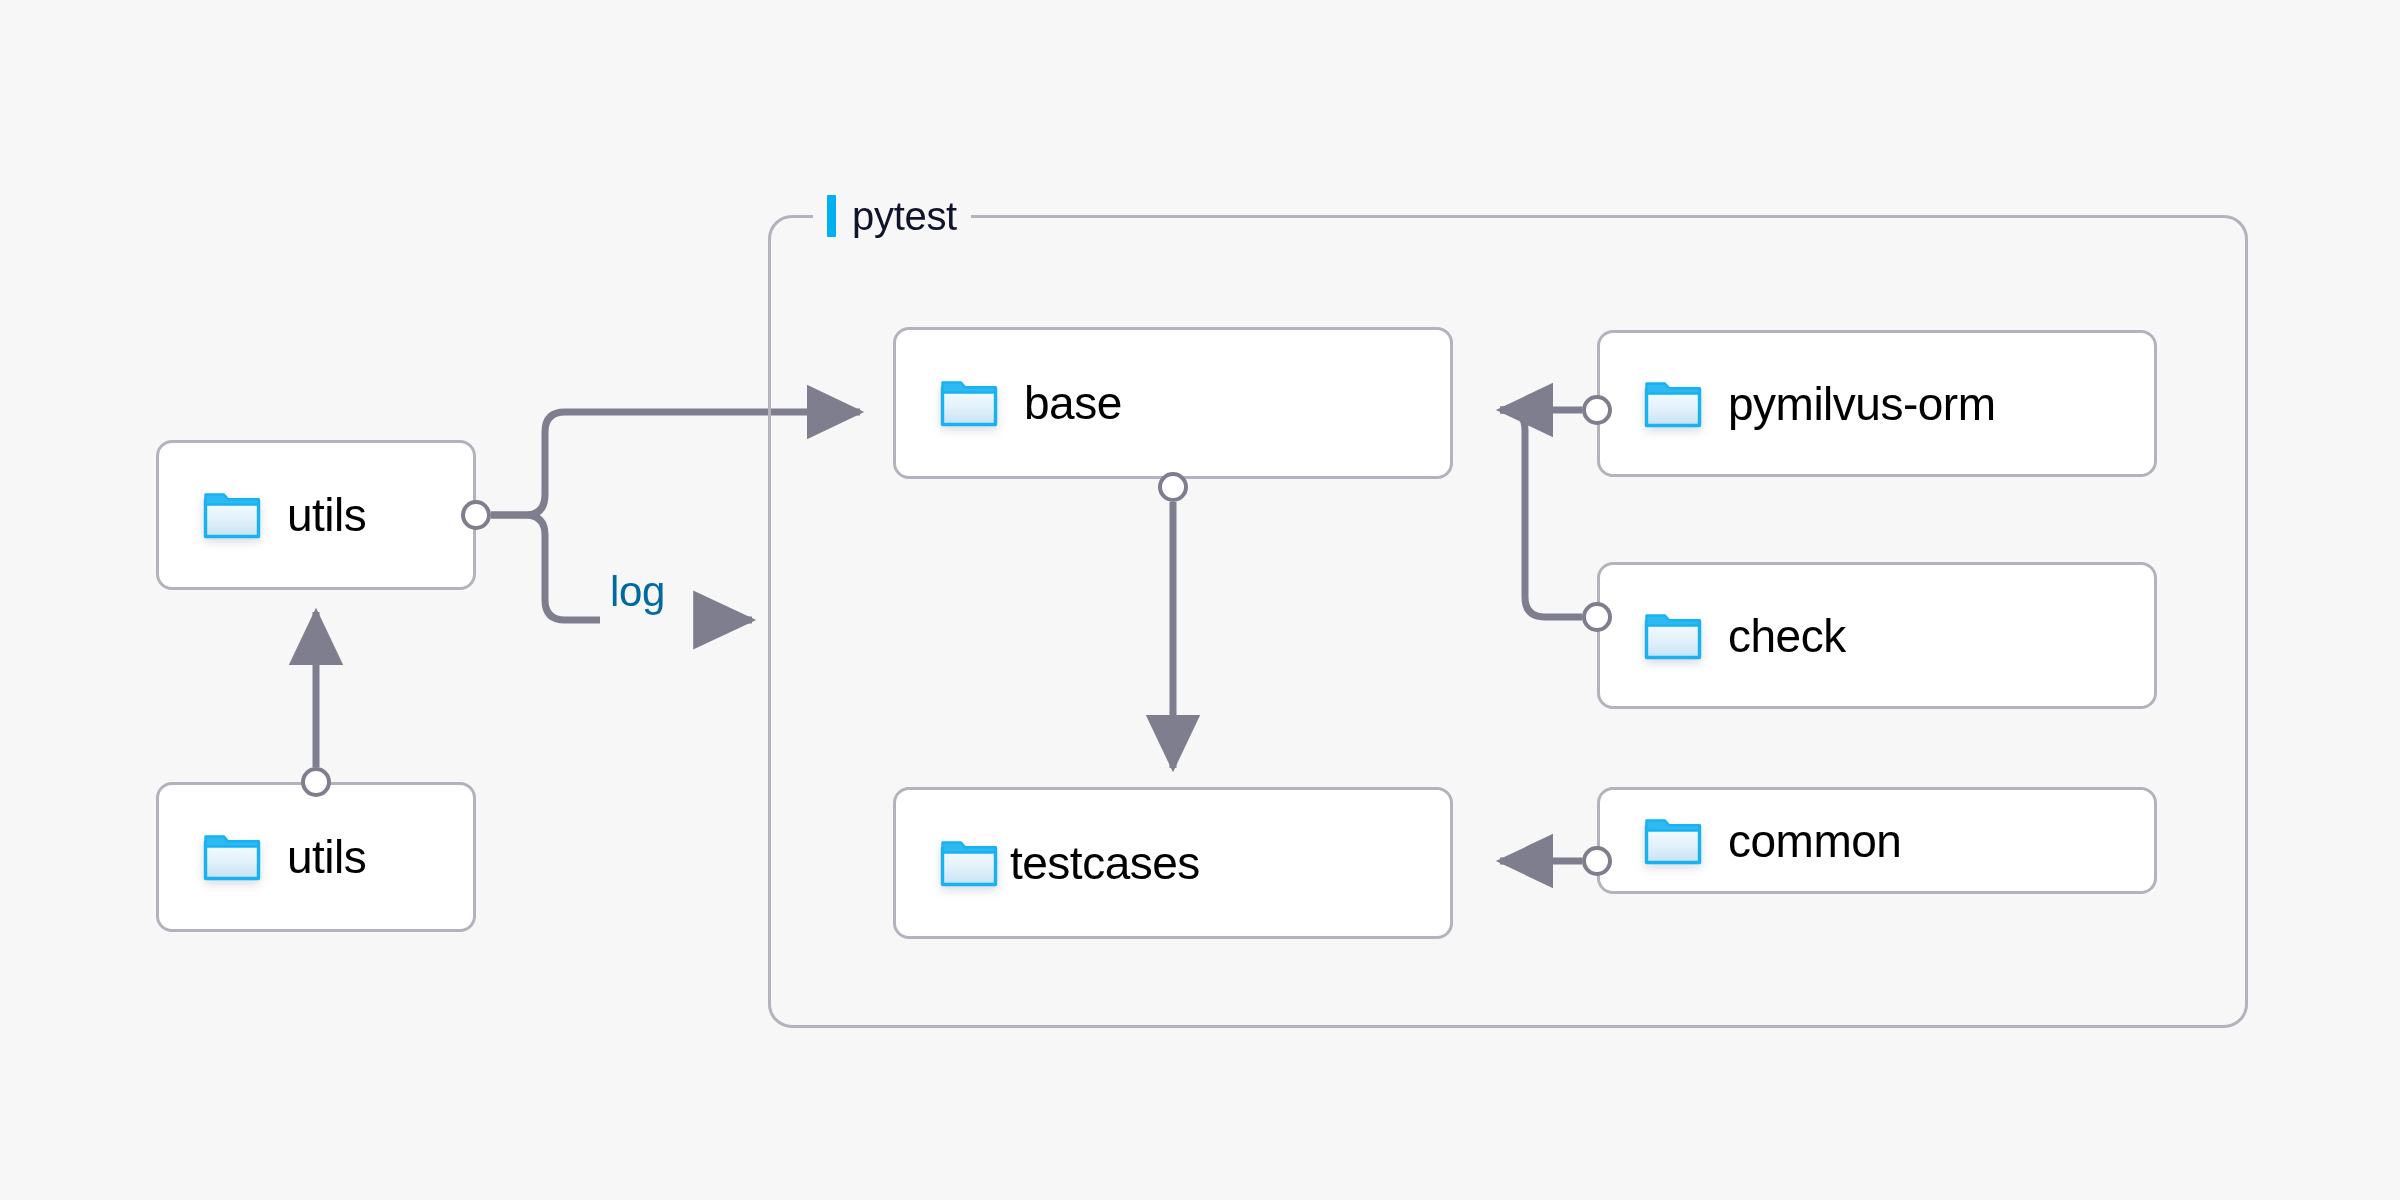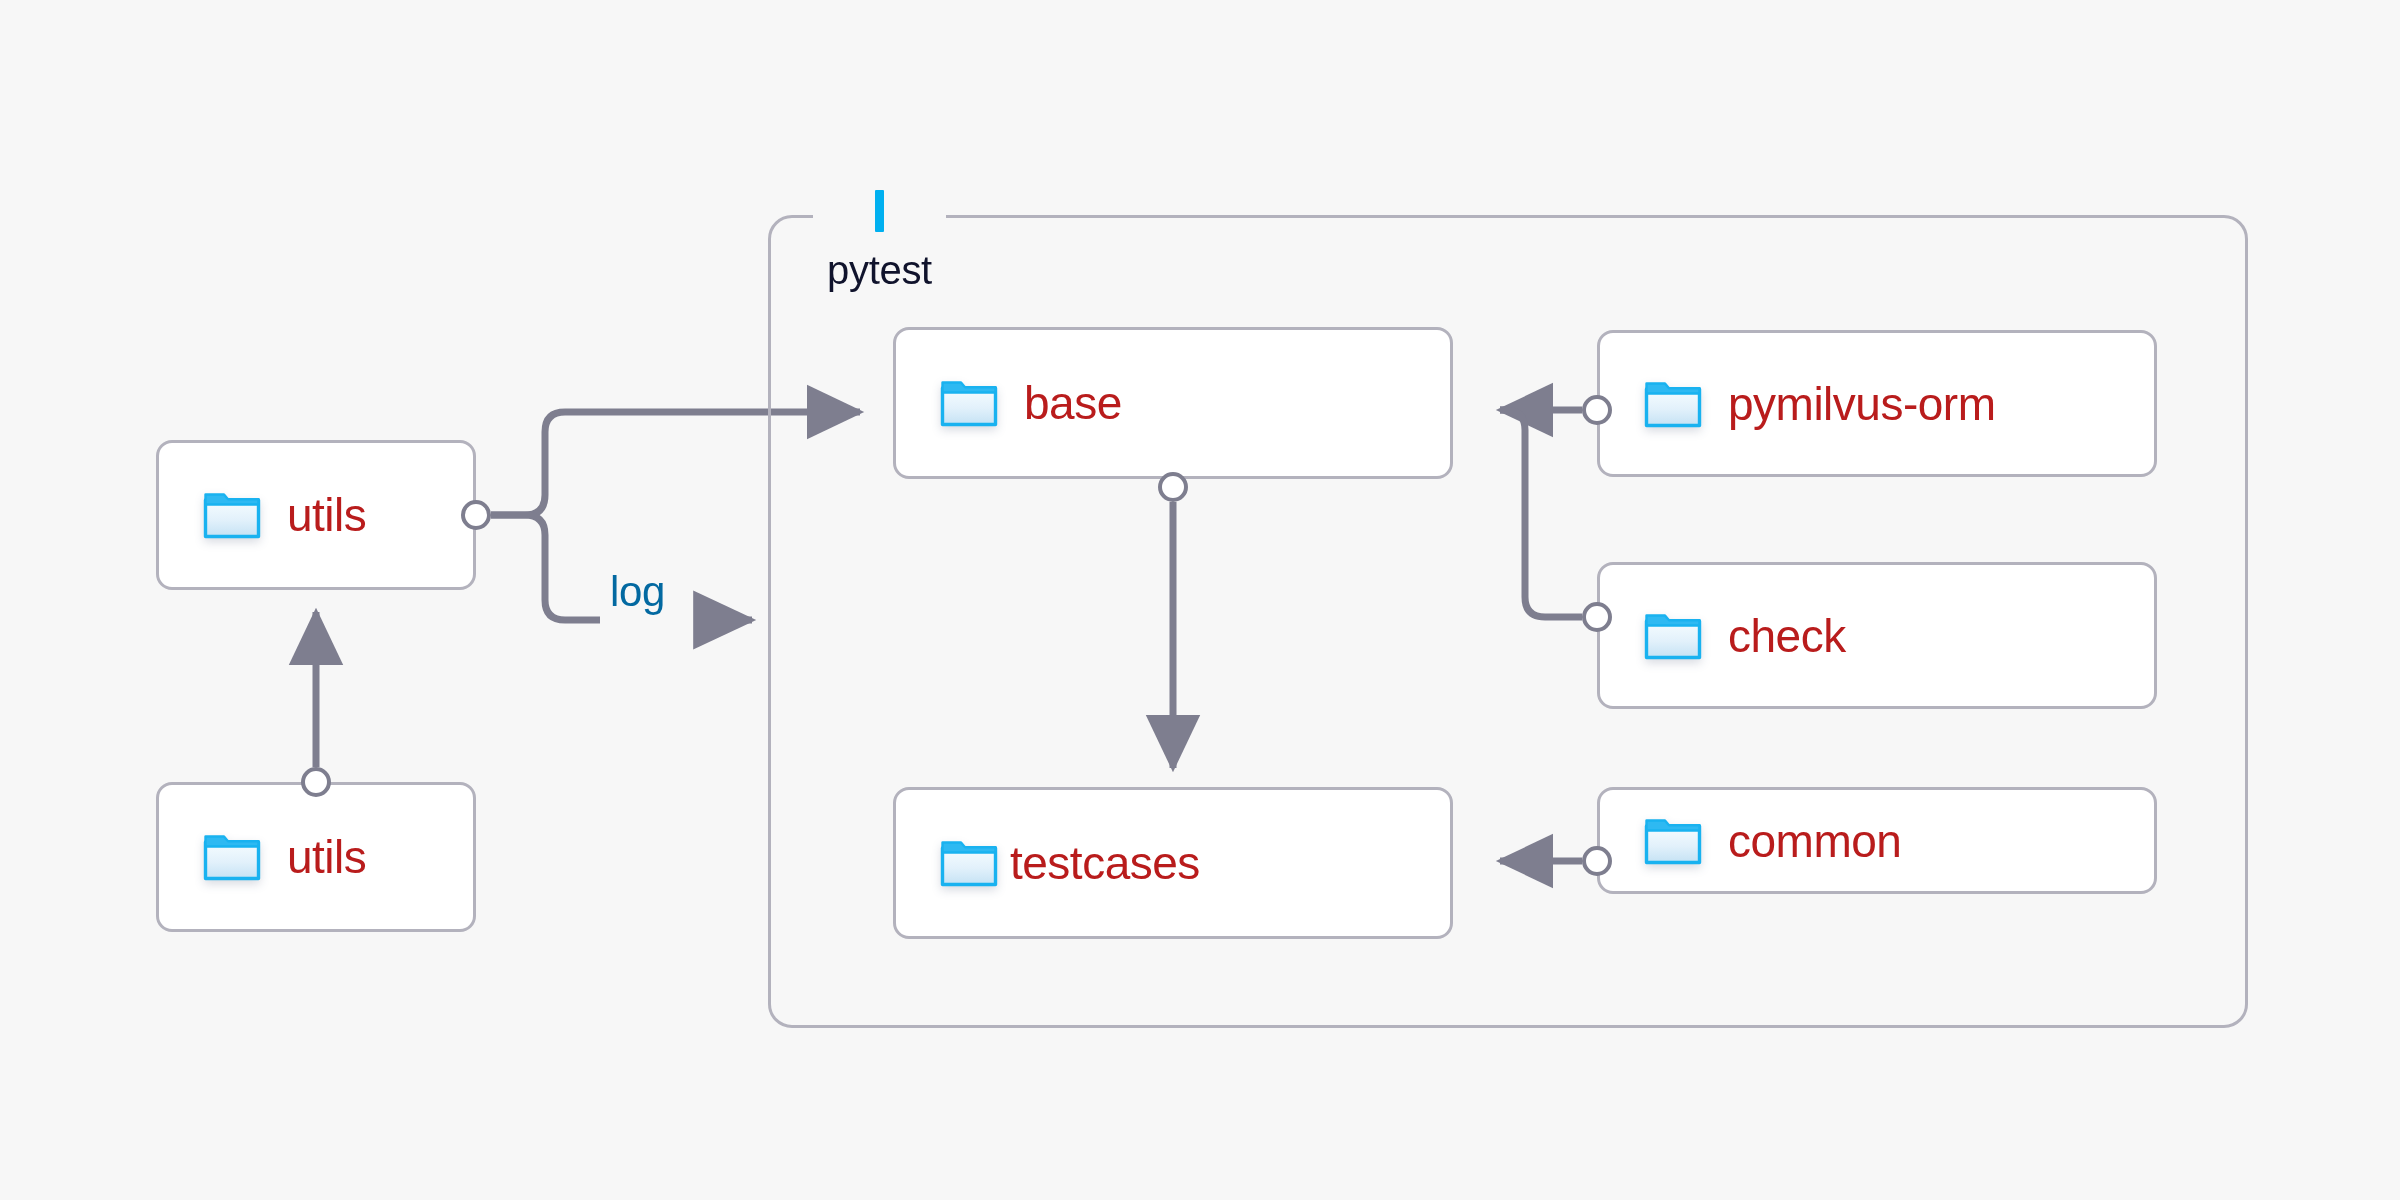--- a/index.html
+++ b/index.html
@@ -37,21 +37,20 @@
   }
   .group-label {
     position: absolute;
     display: flex;
     align-items: center;
     gap: 16px;
     background: #f7f7f7;
     padding: 0 14px;
     z-index: 5;
     white-space: nowrap;
-    flex-direction: column;
   }
   .group-accent {
     width: 9px;
     height: 42px;
     background: #00b0f0;
     border-radius: 1px;
     flex: 0 0 auto;
   }
   .group-title {
     font-size: 40px;
@@ -67,21 +66,21 @@
     border: 3px solid #b3b2bd;
     border-radius: 16px;
     display: flex;
     align-items: center;
     z-index: 3;
     padding-left: 44px;
     gap: 26px;
   }
   .node-label {
     font-size: 46px;
-    color: #b91c1c;
+    color: #000000;
     font-family: "Liberation Sans", sans-serif;
     letter-spacing: -0.5px;
     line-height: 1;
   }
   
   .folder-icon {
     flex: 0 0 auto;
     width: 58px;
     height: 48px;
     position: relative;

